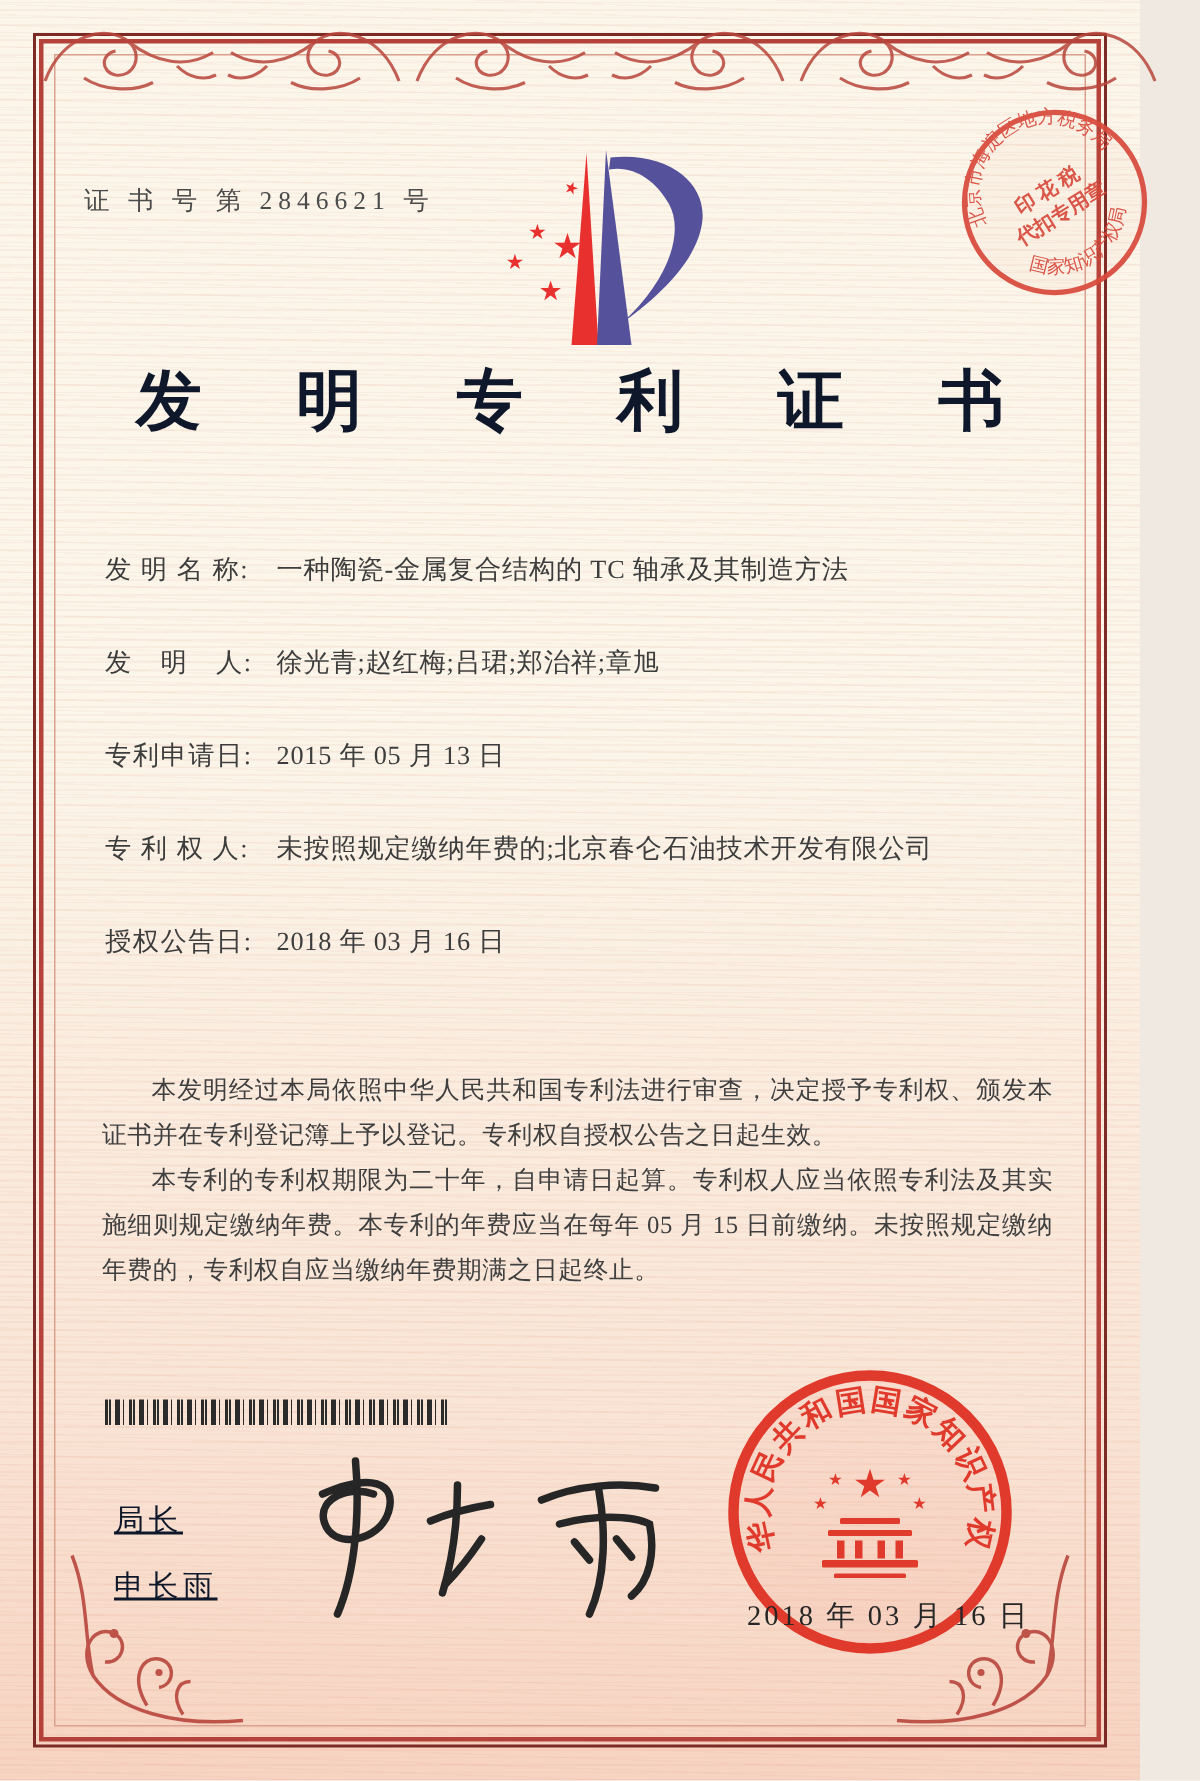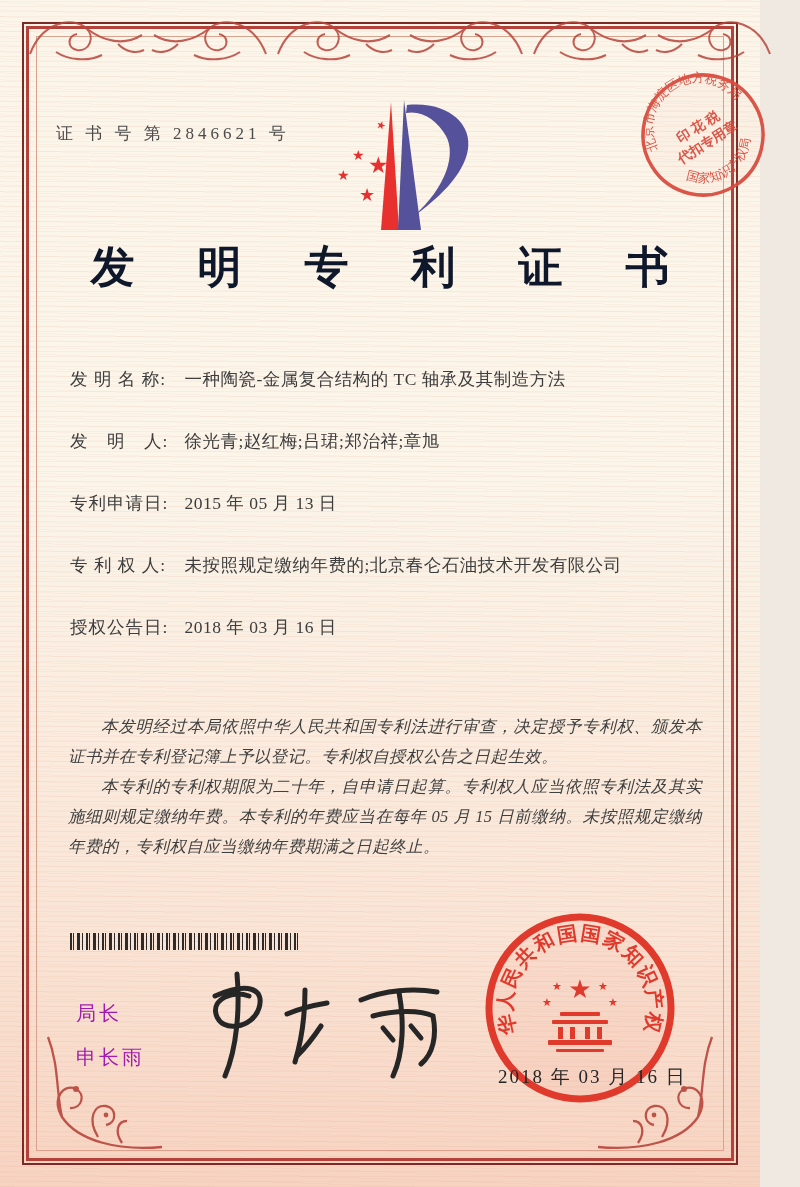--- a/index.html
+++ b/index.html
@@ -41,36 +41,36 @@
     position:absolute;left:0;right:0;top:238px;margin:0;
     text-align:center;font-size:44px;font-weight:600;color:#0f172a;
     letter-spacing:26px;padding-left:26px;box-sizing:border-box;
   }
 
   .fields{position:absolute;left:70px;right:56px;top:366px;}
   .field{margin-bottom:36px;font-size:17.5px;color:#3d3d3d;line-height:26px;white-space:nowrap;}
   .field .lab{display:inline-block;min-width:104px;letter-spacing:1px;}
   .field .val{margin-left:6px;letter-spacing:0.5px;}
 
-  .body-text{position:absolute;left:68px;right:58px;top:712px;font-style:italic;}
+  .body-text{position:absolute;left:68px;right:58px;top:712px;}
   .body-text p{
     margin:0;text-indent:2em;font-size:16.5px;line-height:30px;
     color:#3f3f3f;text-align:justify;letter-spacing:0.4px;
   }
 
   .barcode{
     position:absolute;left:70px;top:933px;width:228px;height:17px;
     background:repeating-linear-gradient(90deg,
       #2b2b2b 0 2px,transparent 2px 3px,
       #2b2b2b 3px 4px,transparent 4px 7px,
       #2b2b2b 7px 10px,transparent 10px 12px,
       #2b2b2b 12px 13px,transparent 13px 16px);
   }
 
-  .issuer{position:absolute;left:76px;top:1000px;font-family:"Liberation Sans","DejaVu Sans",sans-serif;color:#a21caf;}
+  .issuer{position:absolute;left:76px;top:1000px;font-family:"Liberation Sans","DejaVu Sans",sans-serif;color:#0f172a;text-decoration:underline;}
   .issuer .row{font-size:20px;letter-spacing:3px;margin-bottom:17px;}
   .signature{position:absolute;left:185px;top:968px;pointer-events:none;}
 
   .seal{position:absolute;left:480px;top:908px;}
   .seal-date{
     position:absolute;left:498px;top:1064px;
     font-size:19px;color:#262626;letter-spacing:2px;white-space:nowrap;
   }
   .tax-stamp{position:absolute;left:618px;top:50px;transform:rotate(-32deg);opacity:0.93;}
 </style>

